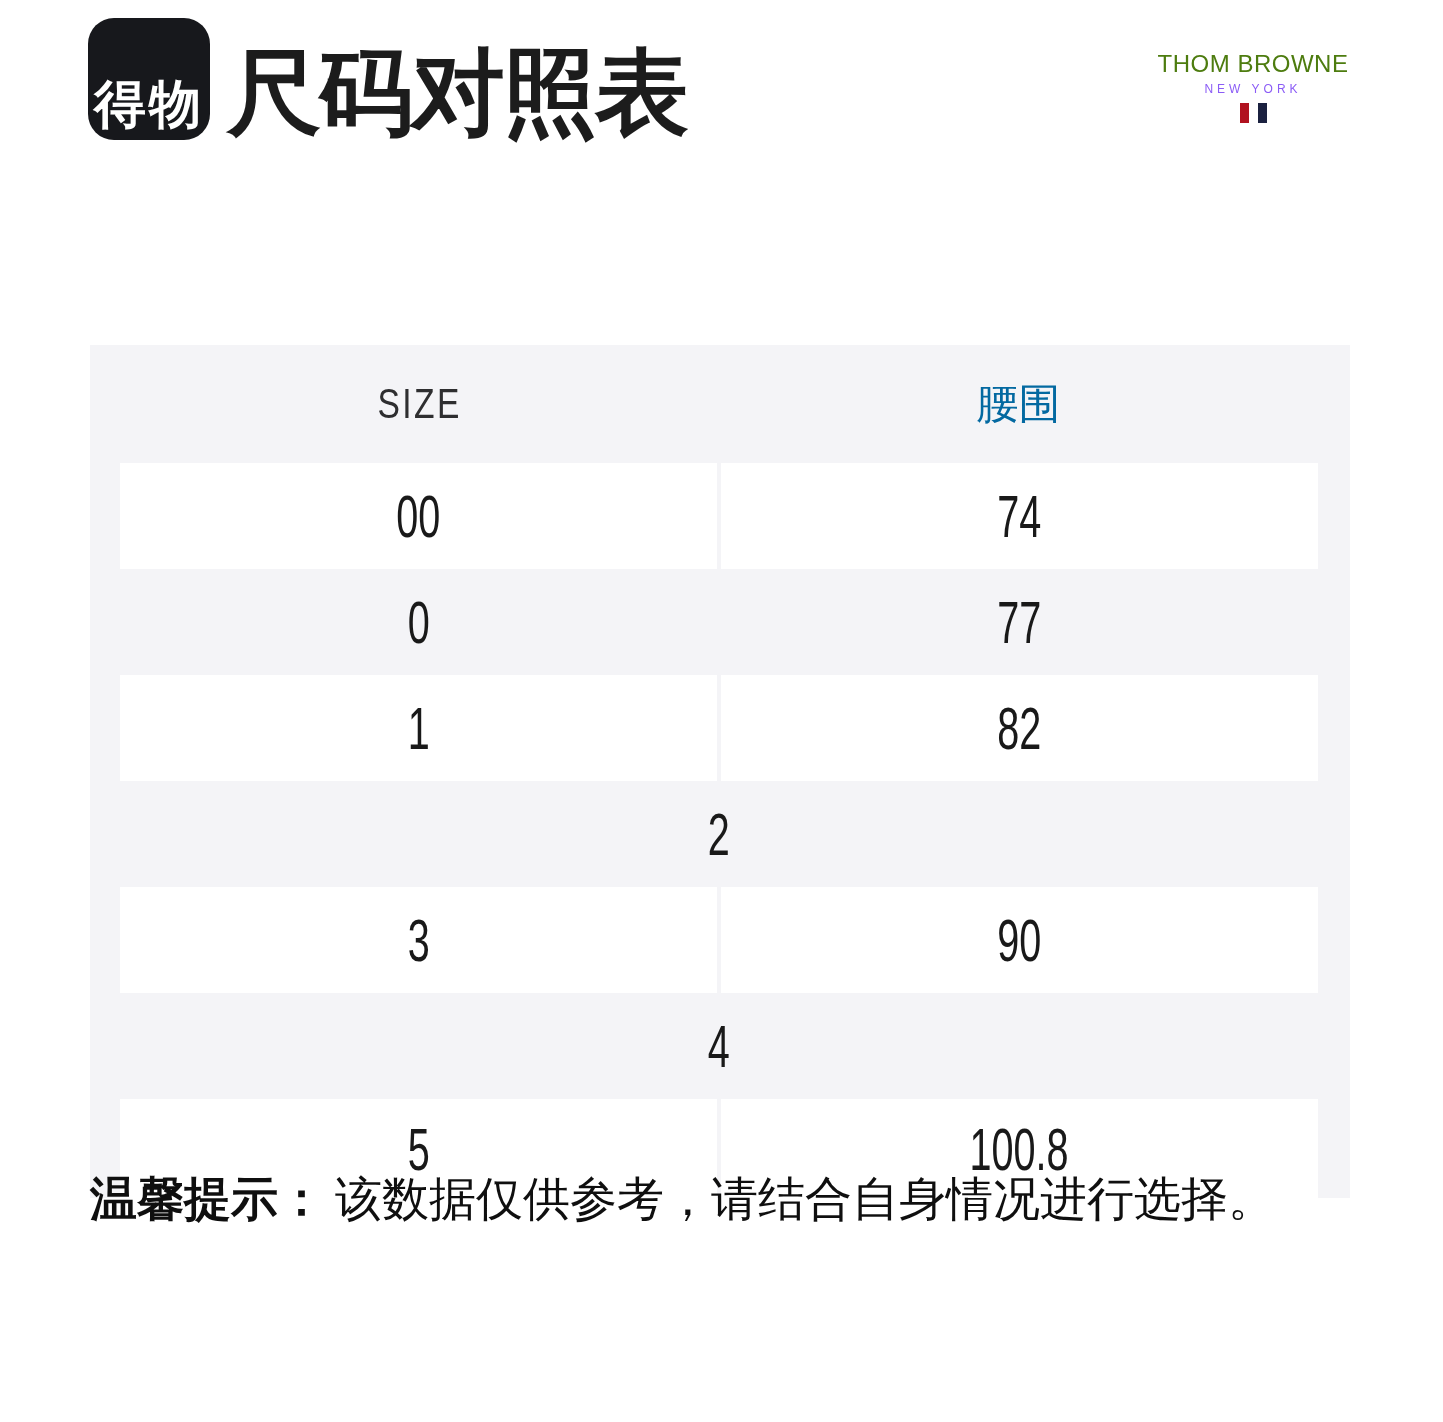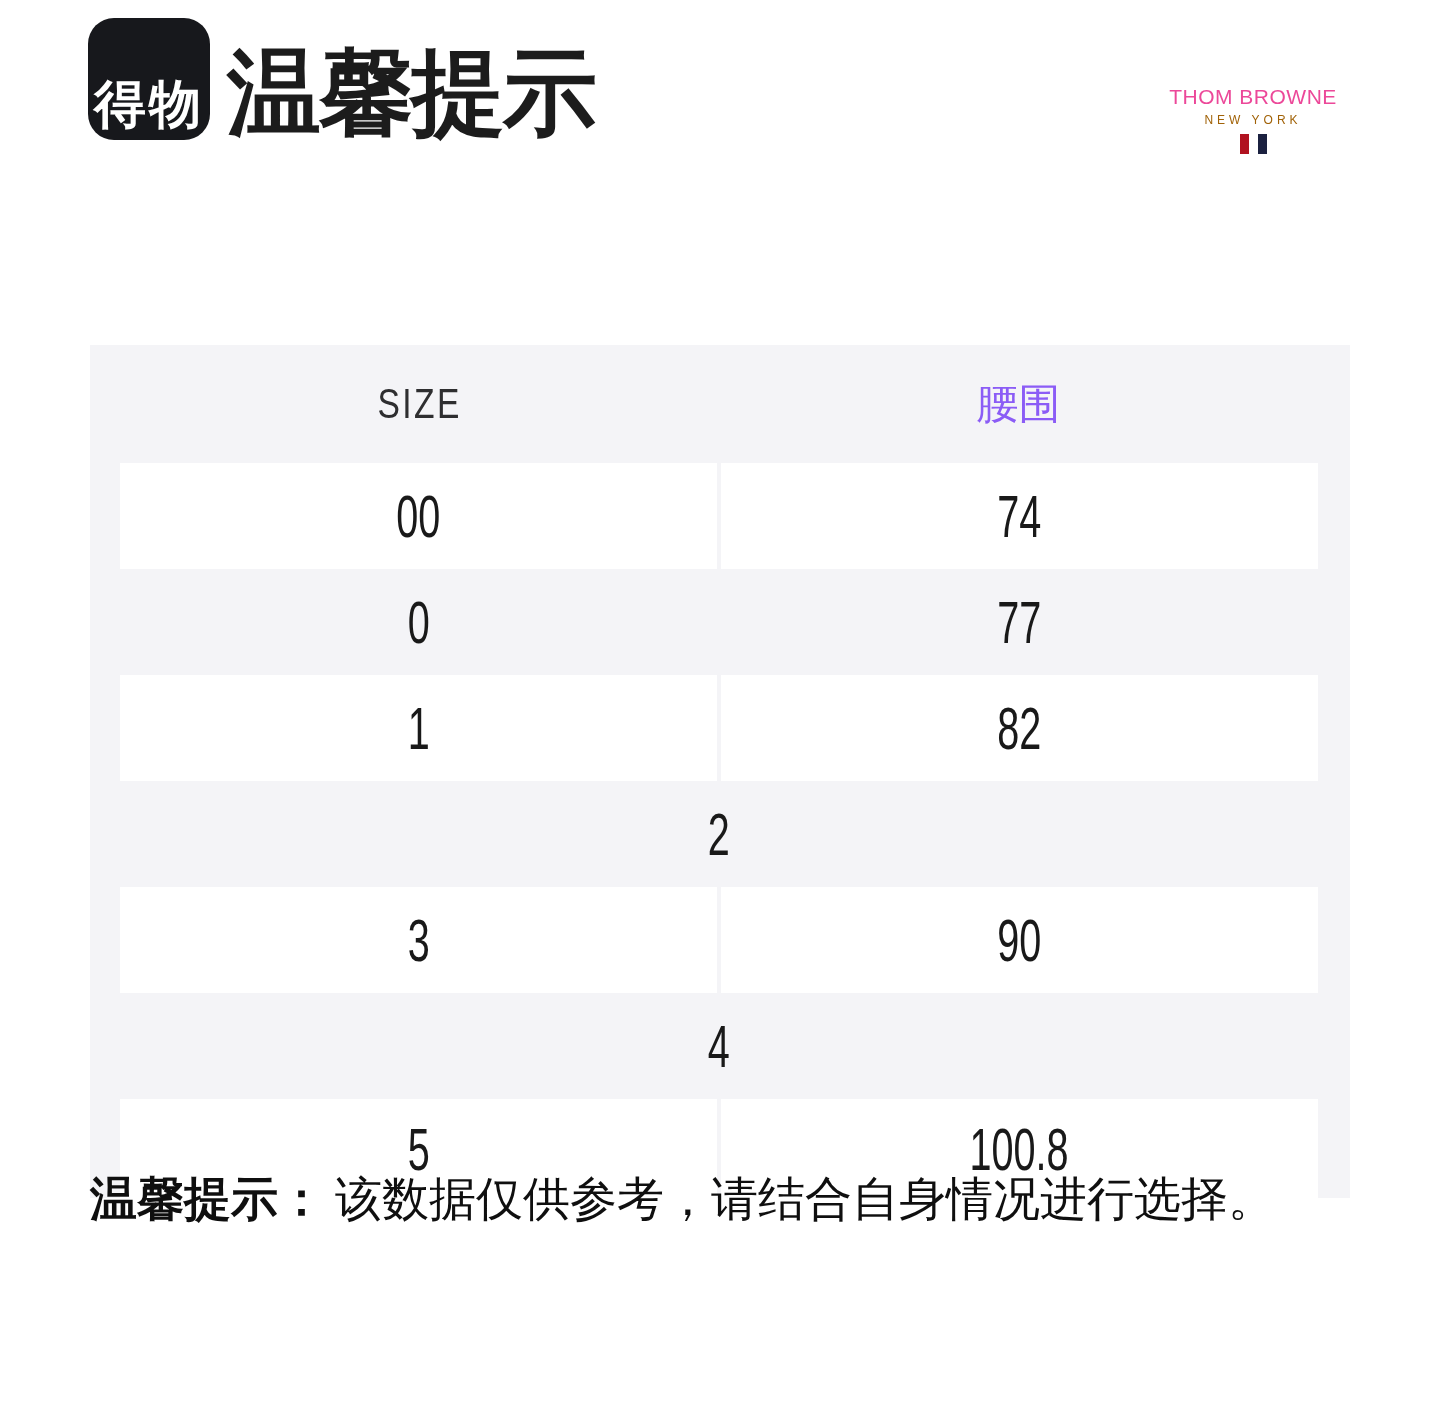--- a/index.html
+++ b/index.html
@@ -41,31 +41,30 @@
     letter-spacing: -2px;
     white-space: nowrap;
   }
   .brand {
     position: absolute;
     left: 1138px; top: 50px;
     width: 230px;
     text-align: center;
   }
   .brand-name {
-    font-size: 21px;
+    font-size: 24px;
     font-weight: 500;
-    color: #ec4899;
+    color: #4d7c0f;
     letter-spacing: 0.5px;
     white-space: nowrap;
-    margin-top: 35px;
   }
   .brand-subtitle {
     margin-top: 4px;
     font-size: 12px;
-    color: #a16207;
+    color: #8b5cf6;
     letter-spacing: 4px;
     white-space: nowrap;
   }
   .brand-stripes {
     margin-top: 7px;
     display: flex;
     justify-content: center;
     gap: 9px;
   }
   .stripe {
@@ -111,21 +110,21 @@
   .th-size-text {
     font-size: 42px;
     color: #2e2e30;
     letter-spacing: 3px;
     transform: scaleX(0.8);
     display: inline-block;
   }
   .th-waist-text {
     font-size: 42px;
     font-weight: 400;
-    color: #8b5cf6;
+    color: #0369a1;
   }
   .trow {
     height: 106px;
     display: flex;
     padding: 0 32px 0 30px;
     gap: 4px;
   }
   .trow.last { height: 100px; }
   .cell {
     flex: 1;
@@ -152,21 +151,21 @@
   .note-text { font-weight: 400; }
 </style>
 </head>
 <body>
 
 <div class="page">
 
   <div class="dewu-logo">
     <span class="dewu-logo-text">得物</span>
   </div>
-  <div class="page-title" style="color: rgb(28, 28, 28);">温馨提示</div>
+  <div class="page-title" style="color: rgb(28, 28, 28);">尺码对照表</div>
 
   <div class="brand">
     <div class="brand-name">THOM BROWNE</div>
     <div class="brand-subtitle">NEW YORK</div>
     <div class="brand-stripes">
       <span class="stripe stripe-red" style="background: rgb(177, 18, 32);"></span>
       <span class="stripe stripe-navy" style="background: rgb(27, 33, 64);"></span>
     </div>
   </div>
 

